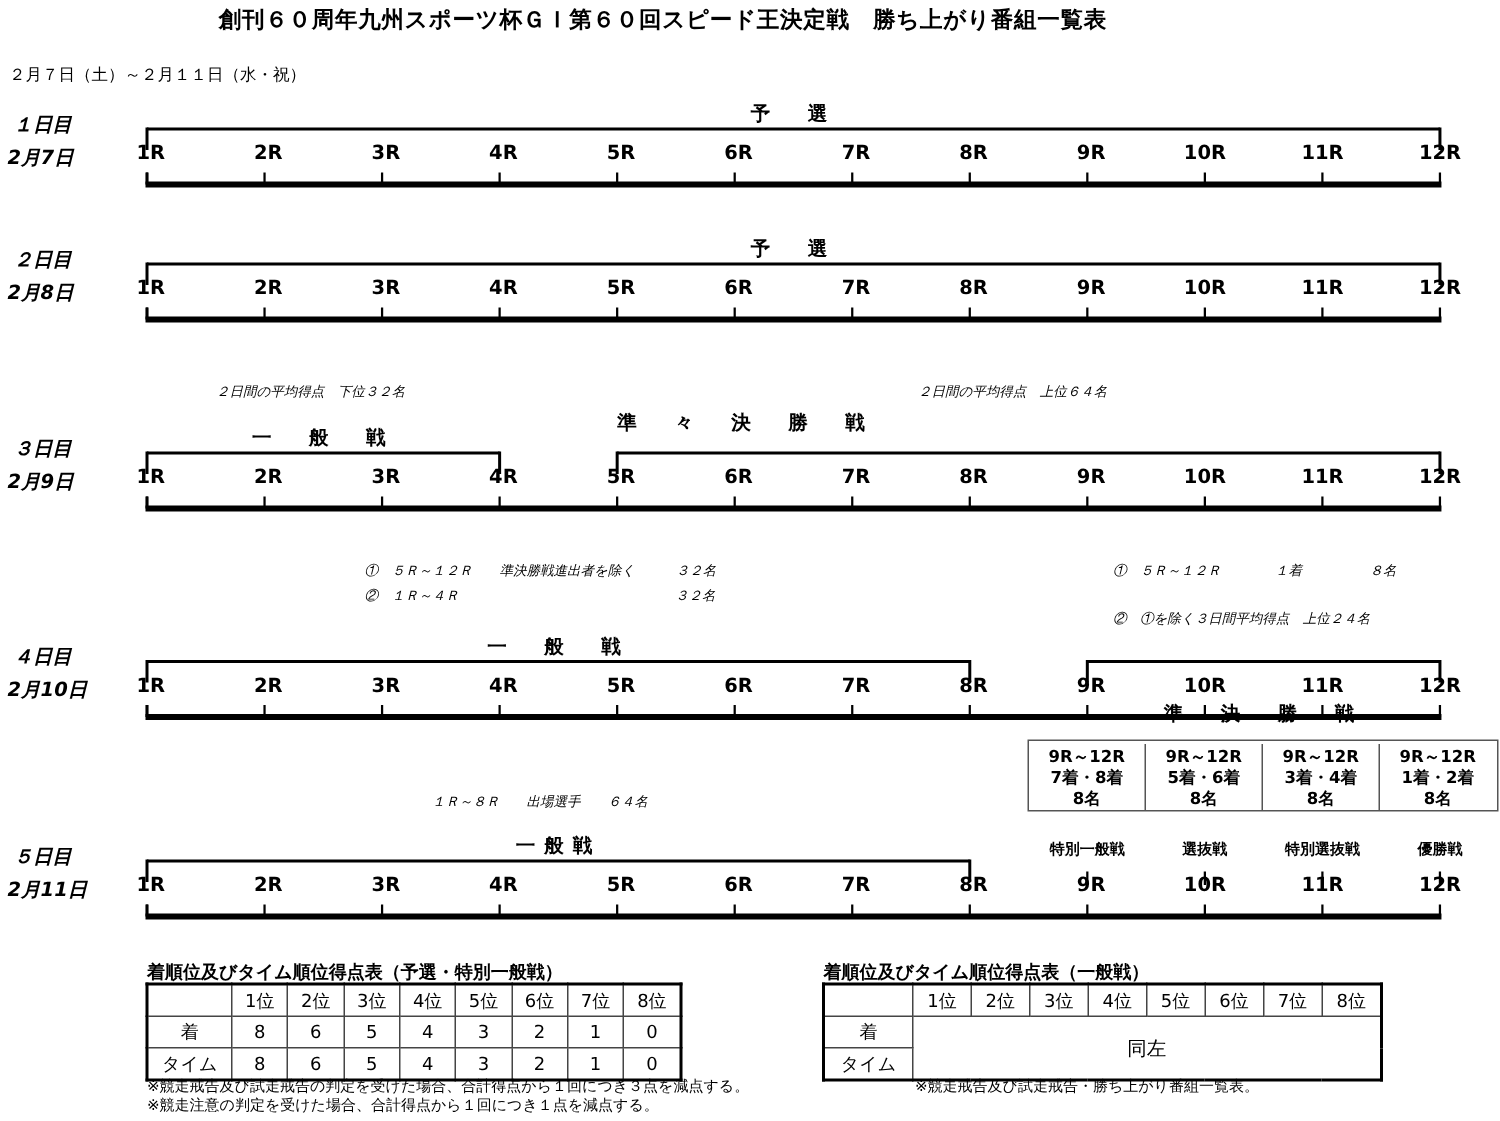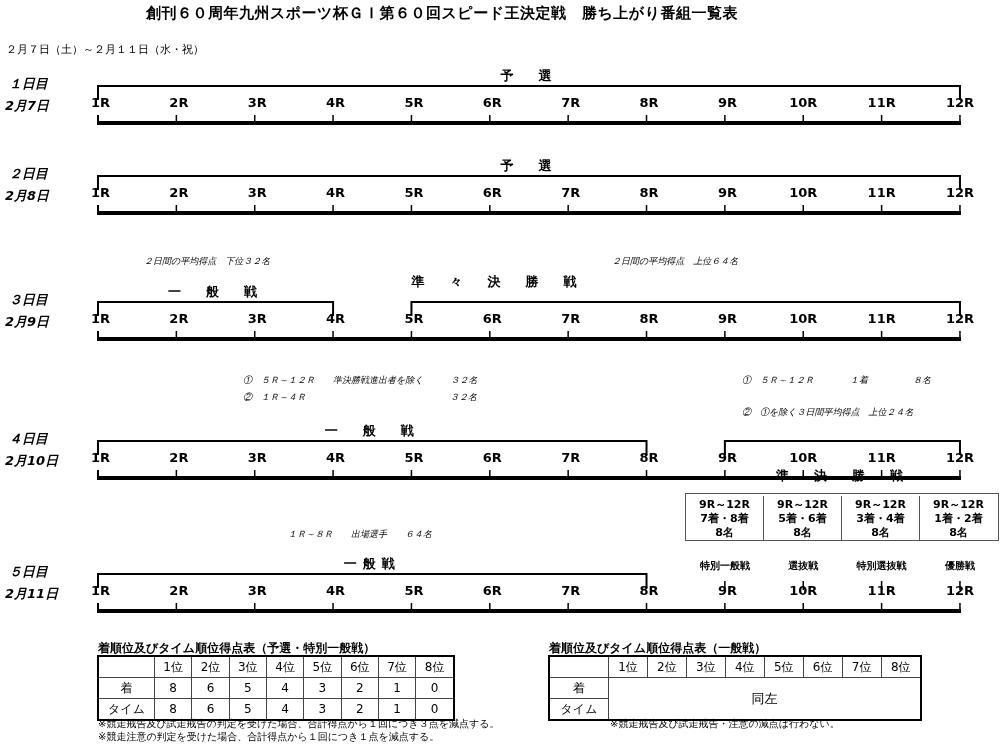--- a/index.html
+++ b/index.html
@@ -296,13 +296,13 @@
   </tr>
   <tr>
     <td>着</td>
     <td colspan="8" rowspan="2" style="font-size:13px">同左</td>
   </tr>
   <tr>
     <td>タイム</td>
   </tr>
 </tbody>
   </table>
-<div class="abs foot" style="left:610px;top:717px">※競走戒告及び試走戒告・注意の減点は行わない。</div>
+<div class="abs foot" style="left:610px;top:717px">※競走戒告及び試走戒告・勝ち上がり番組一覧表。</div>
 
 </body></html>

